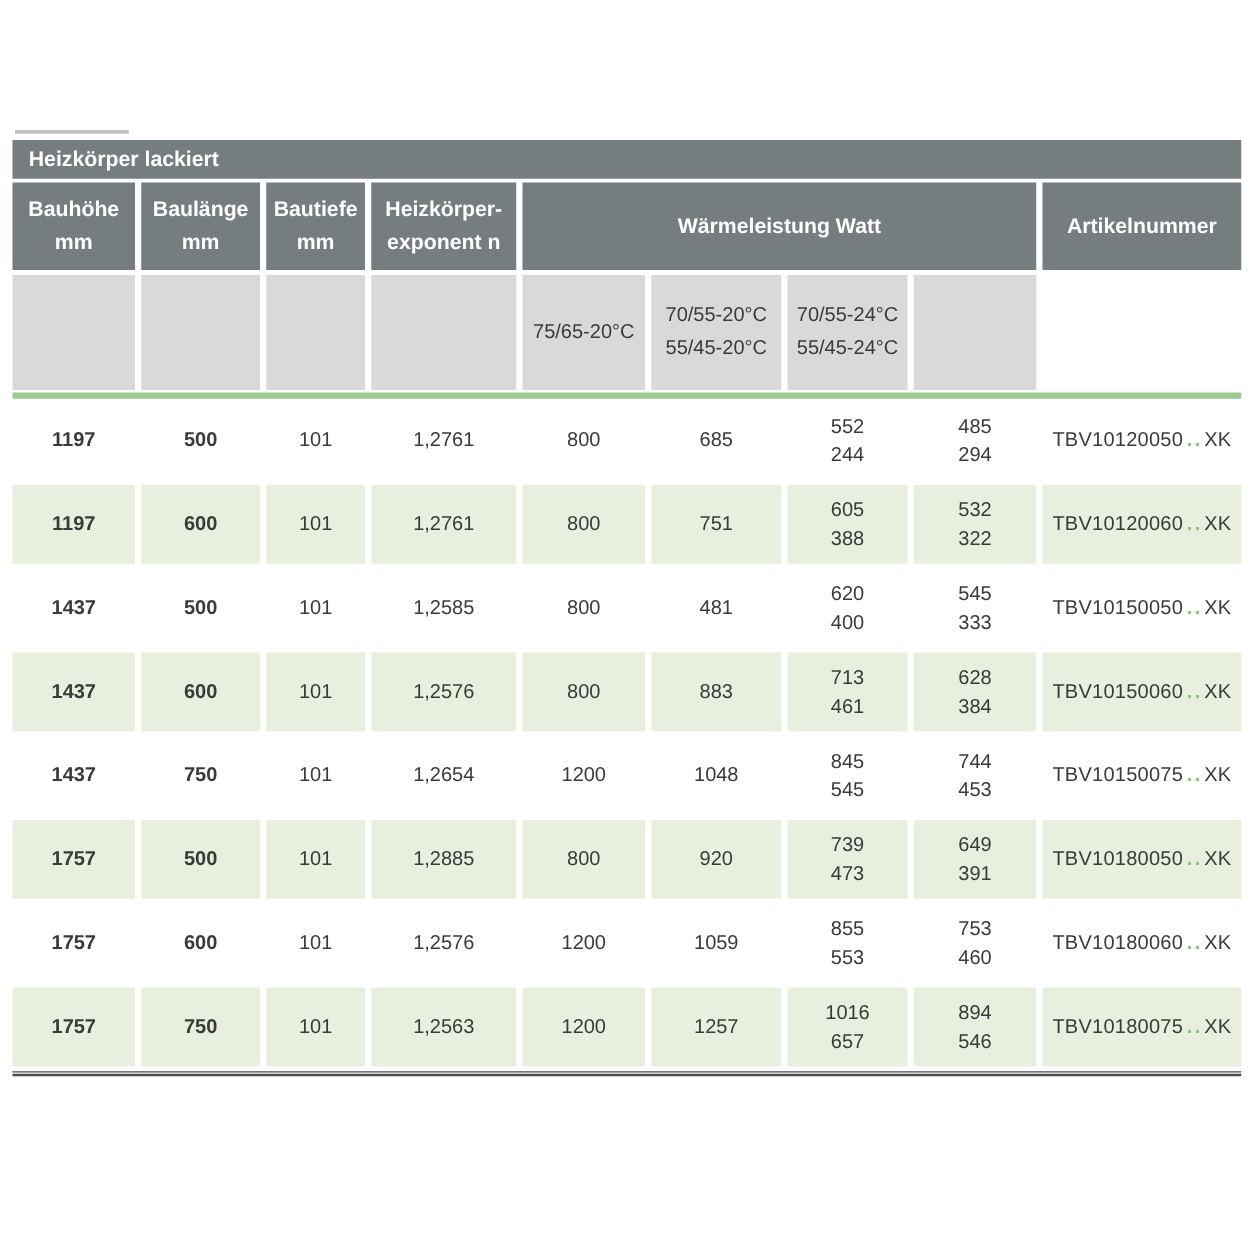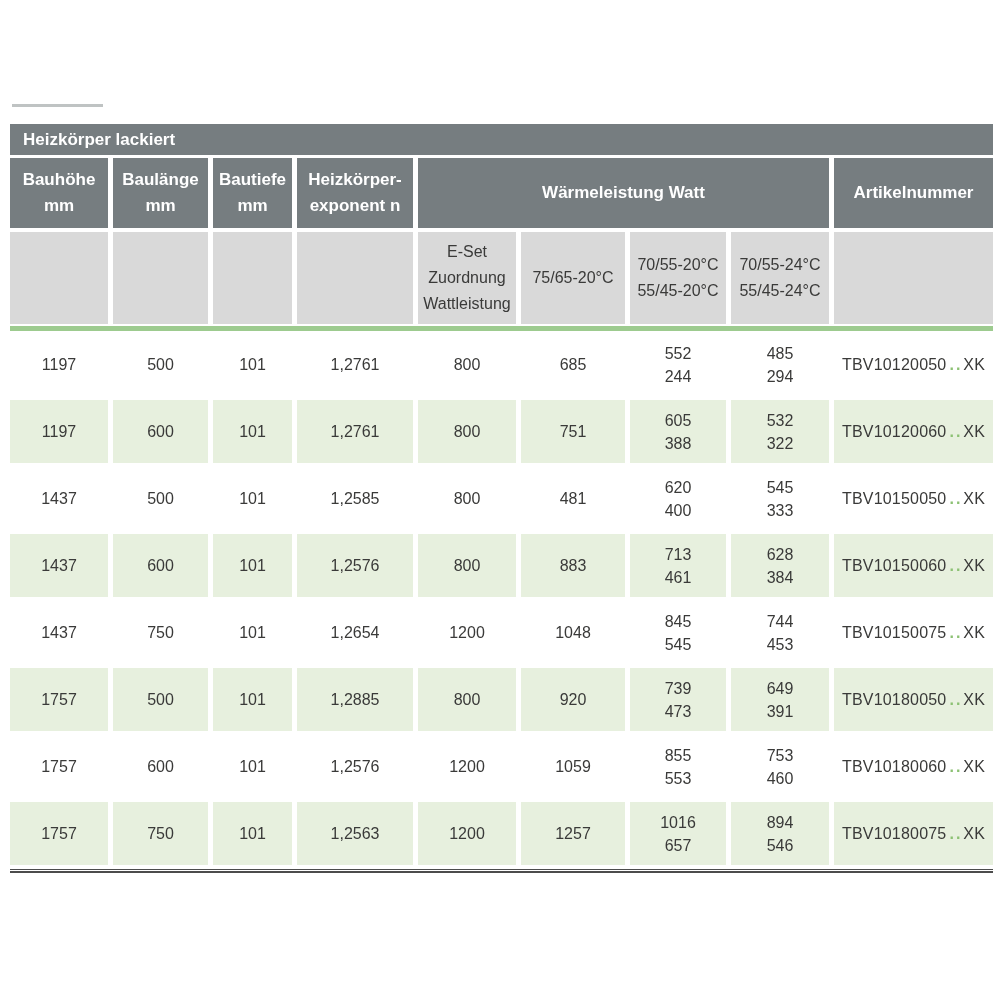--- a/index.html
+++ b/index.html
@@ -16,21 +16,21 @@
     position: absolute;
     left: 12px;
     top: 104px;
     width: 91px;
     height: 3px;
     background: #bfc3c3;
   }
   .table-wrap {
     position: absolute;
     left: 10px;
-    top: 124px;
+    top: 112px;
     width: 983px;
   }
   .title-bar {
     height: 31px;
     background: #767d80;
     color: #ffffff;
     font-weight: bold;
     font-size: 17px;
     line-height: 31px;
     padding-left: 13px;
@@ -73,21 +73,21 @@
     margin-bottom: 2px;
   }
   .row { margin-bottom: 4px; }
   .row .cell {
     background: #ffffff;
     font-size: 16px;
     line-height: 23px;
     height: 63px;
   }
   .row.green .cell { background: #e7f0de; }
-  .bold { font-weight: normal; }
+  .bold { font-weight: bold; }
   .artikel { font-size: 15px; letter-spacing: 0.2px; align-items: center; }
   .dots {
     color: #8cc173;
     font-weight: bold;
     letter-spacing: 2px;
     margin: 0 1px 0 3px;
   }
   .bottom-border {
     height: 1px;
     border-top: 1px solid #4c4c4c;
@@ -114,23 +114,20 @@
 exponent n</div>
     <div class="cell span4">Wärmeleistung Watt</div>
     <div class="cell">Artikelnummer</div>
   </div>
 
   <div class="grid sub">
     <div class="cell"></div>
     <div class="cell"></div>
     <div class="cell"></div>
     <div class="cell"></div>
-    <div class="cell">E-Set
-Zuordnung
-Wattleistung</div>
     <div class="cell">75/65-20°C</div>
     <div class="cell">70/55-20°C
 55/45-20°C</div>
     <div class="cell">70/55-24°C
 55/45-24°C</div>
     <div class="cell"></div>
   </div>
 
   <div class="greenline"></div>
 

